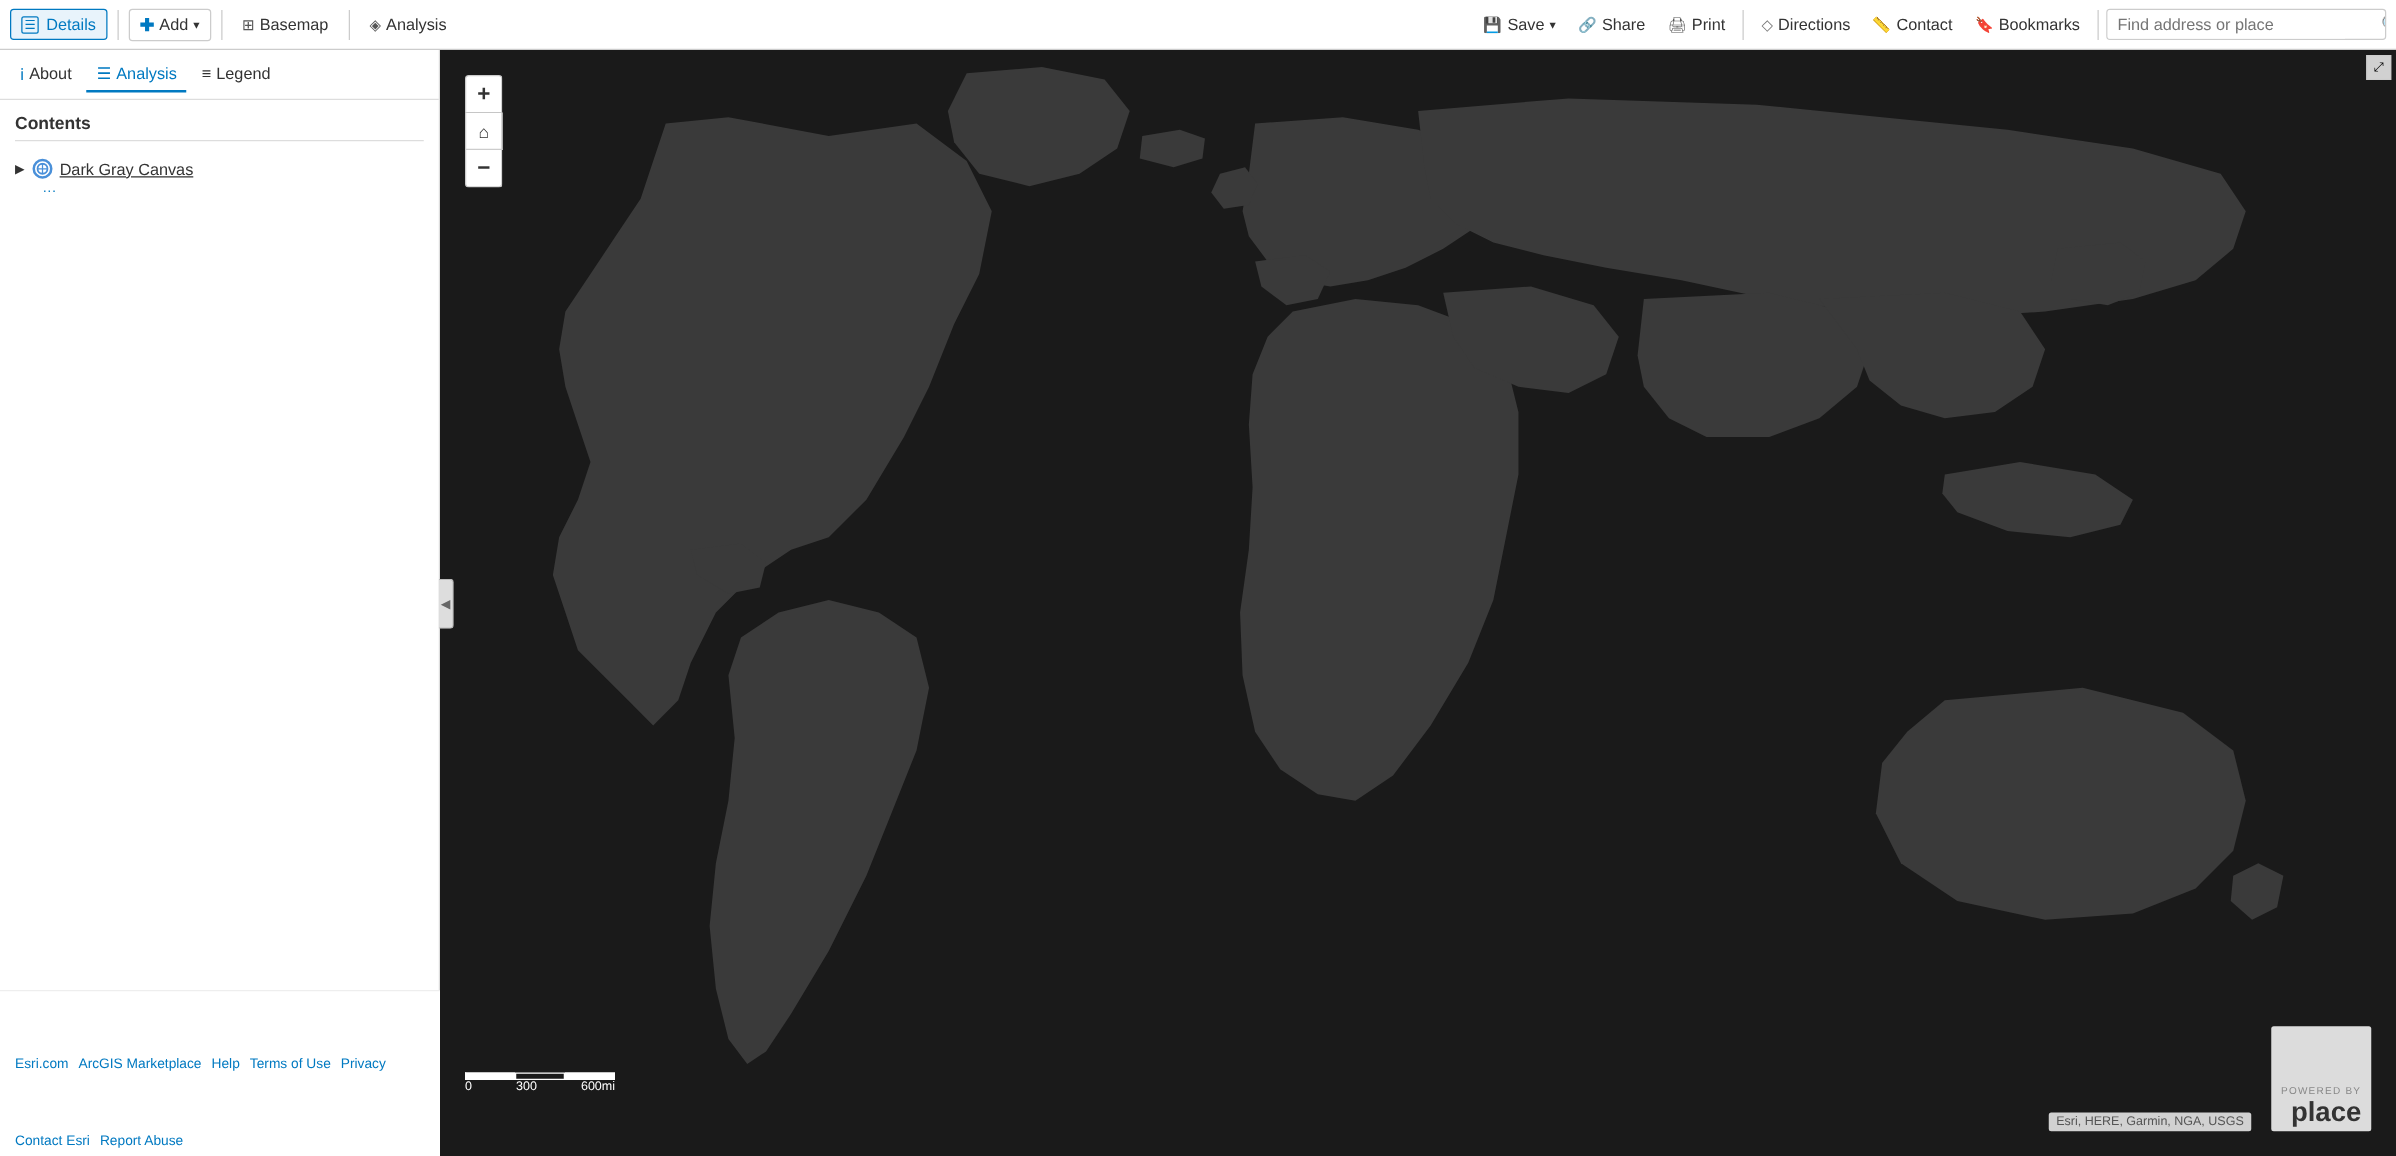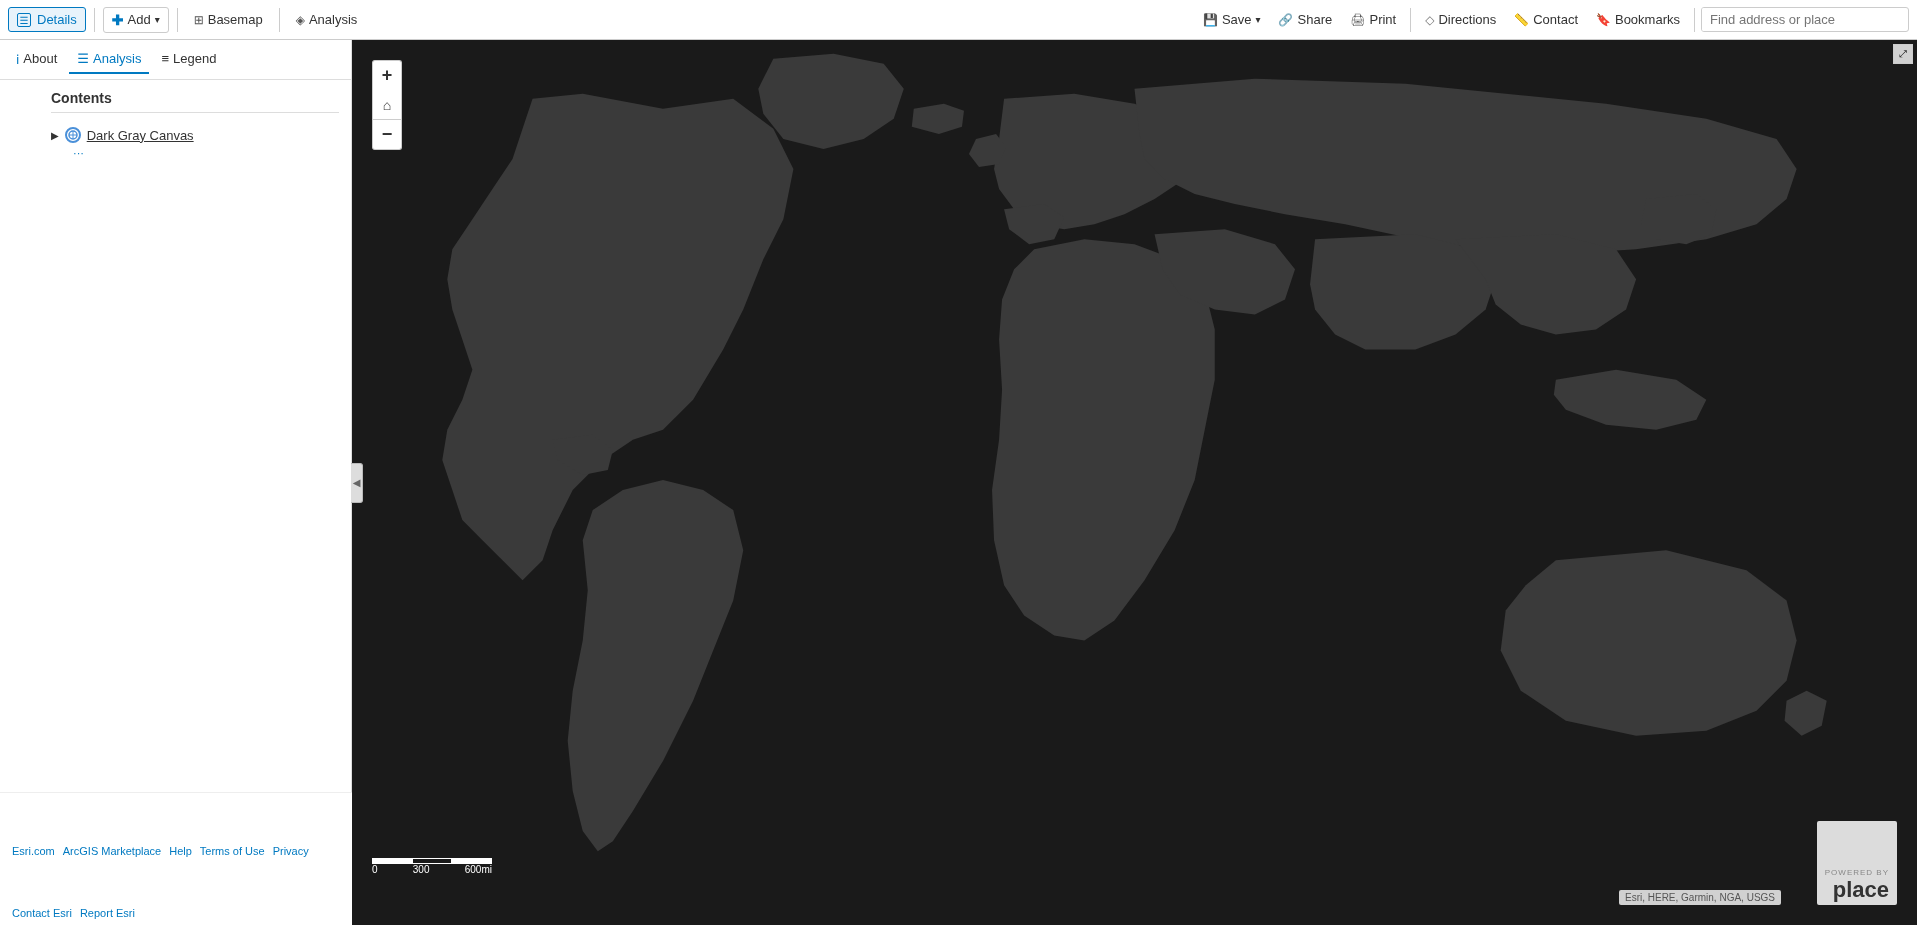--- a/index.html
+++ b/index.html
@@ -75,21 +75,21 @@
       color: #333;
       cursor: pointer;
       font-size: 13px;
     }
     .search-box {
       display: flex;
       align-items: center;
       border: 1px solid #ccc;
       border-radius: 3px;
       overflow: hidden;
-      width: 208px;
+      width: 224px;
       gap: 23px;
     }
     .search-box input {
       border: none;
       outline: none;
       padding: 4px 8px;
       font-size: 13px;
       width: 190px;
       color: #999;
     }
@@ -138,21 +138,20 @@
       border-bottom: 2px solid transparent;
     }
     .sidebar-tab.active {
       color: #0079c1;
       border-bottom: 2px solid #0079c1;
     }
     #sidebar-content {
       flex: 1;
       padding: 10px 12px;
       overflow-y: auto;
-      margin-left: 39px;
     }
     .content-title {
       font-size: 14px;
       font-weight: bold;
       color: #333;
       margin-bottom: 10px;
       border-bottom: 1px solid #ddd;
       padding-bottom: 6px;
     }
     .layer-item {
@@ -310,21 +309,21 @@
       font-size: 22px;
       font-weight: bold;
       color: #333;
       line-height: 1;
     }
 
     
     #attribution {
       position: absolute;
       bottom: 20px;
-      right: 136px;
+      right: 116px;
       z-index: 10;
       background: rgba(255,255,255,0.8);
       padding: 2px 6px;
       border-radius: 2px;
       font-size: 10px;
       color: #555;
     }
 
     
     #footer {
@@ -476,21 +475,21 @@
       <a href="#">ArcGIS Marketplace</a>
       <span class="footer-separator"> </span>
       <a href="#">Help</a>
       <span class="footer-separator"> </span>
       <a href="#">Terms of Use</a>
       <span class="footer-separator"> </span>
       <a href="#">Privacy</a>
       <span class="footer-separator"> </span>
       <a href="#">Contact Esri</a>
       <br>
-      <a href="#">Report Esri</a>
+      <a href="#">Report Abuse</a>
     </div>
 
     <div id="collapse-handle">
       <span style="font-size:10px;color:#666;">◀</span>
     </div>
   </div>
 
   <div id="map-area">
 
     <svg id="map-svg" viewBox="0 0 1560 885" preserveAspectRatio="xMidYMid slice" xmlns="http://www.w3.org/2000/svg">

